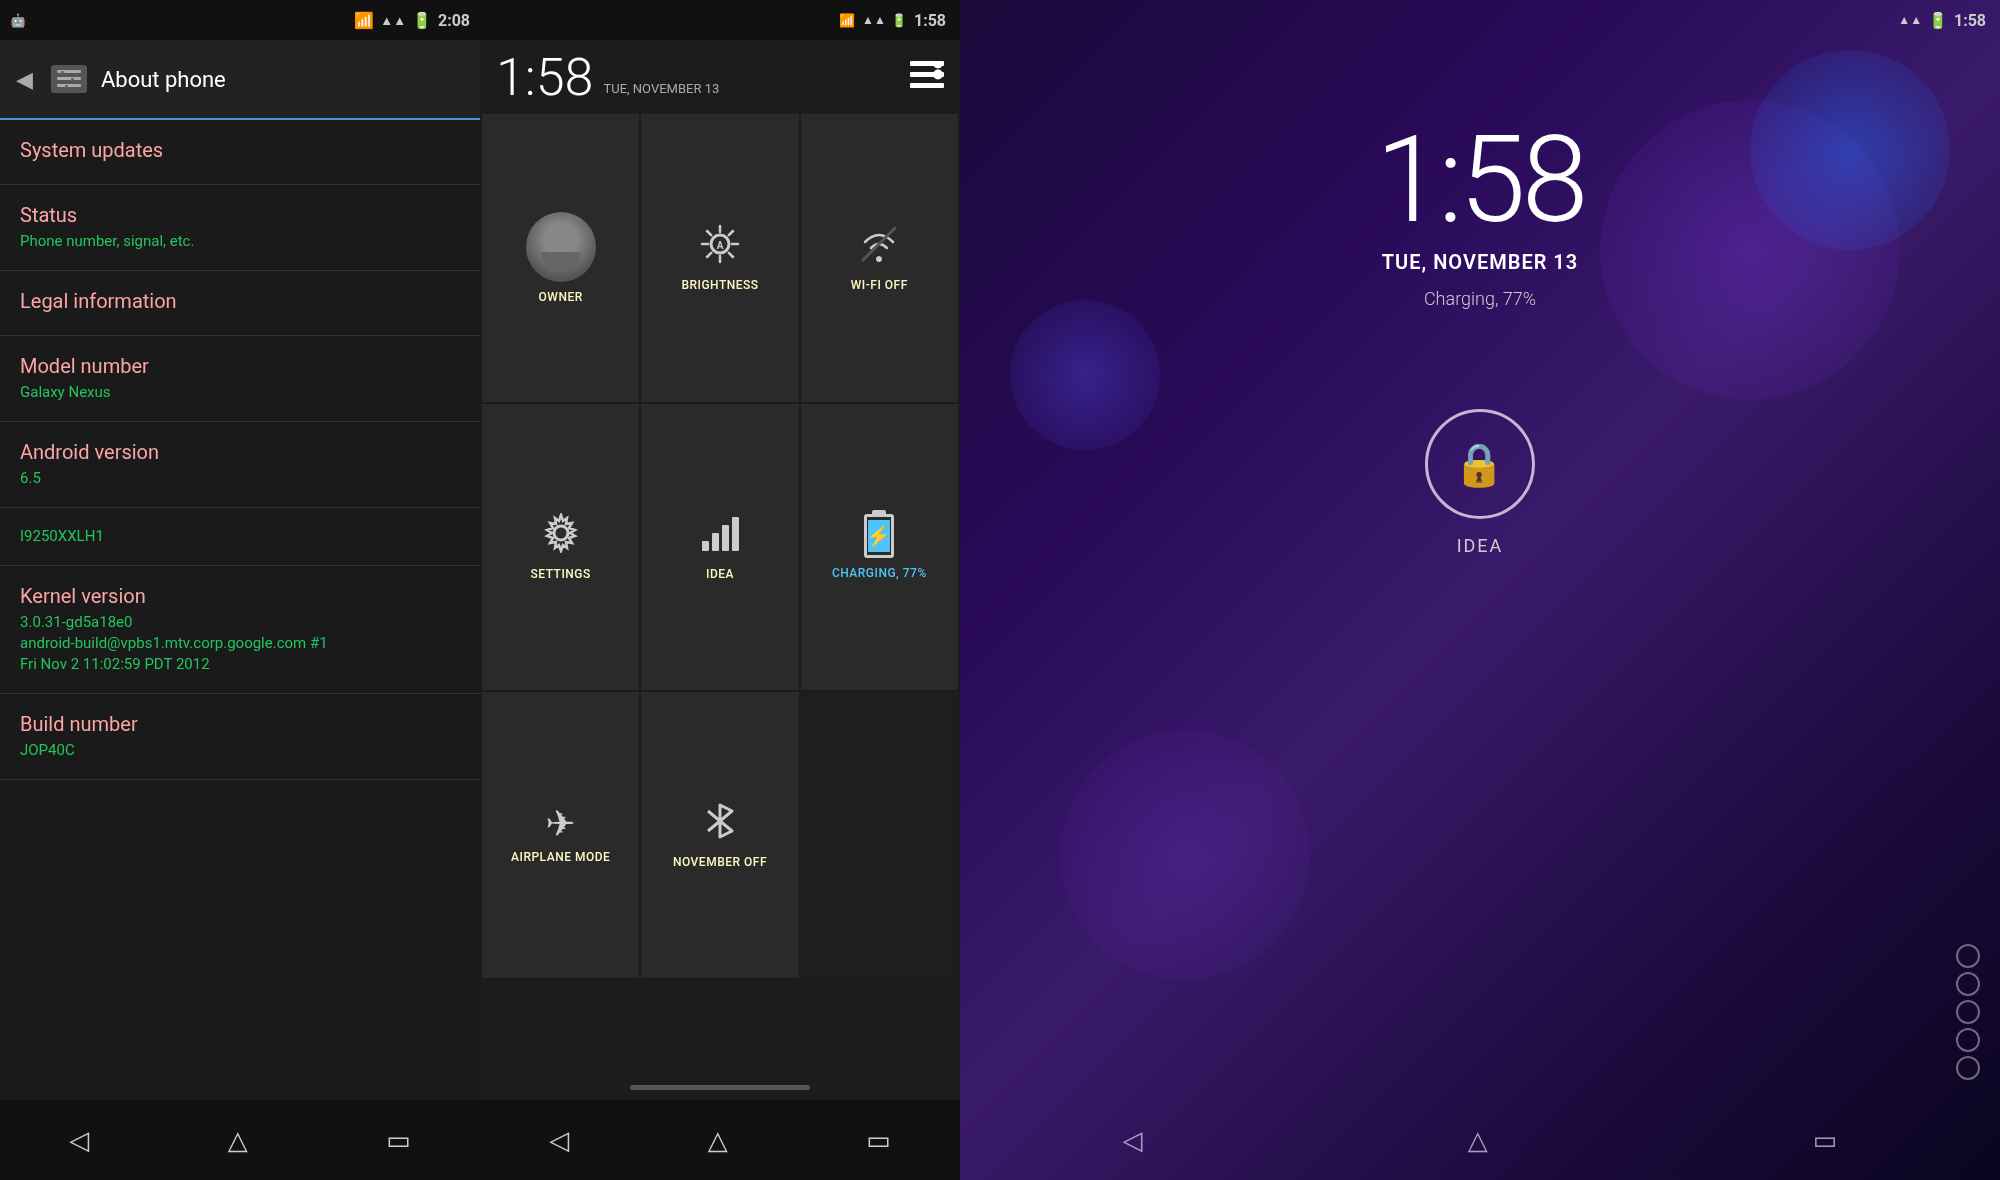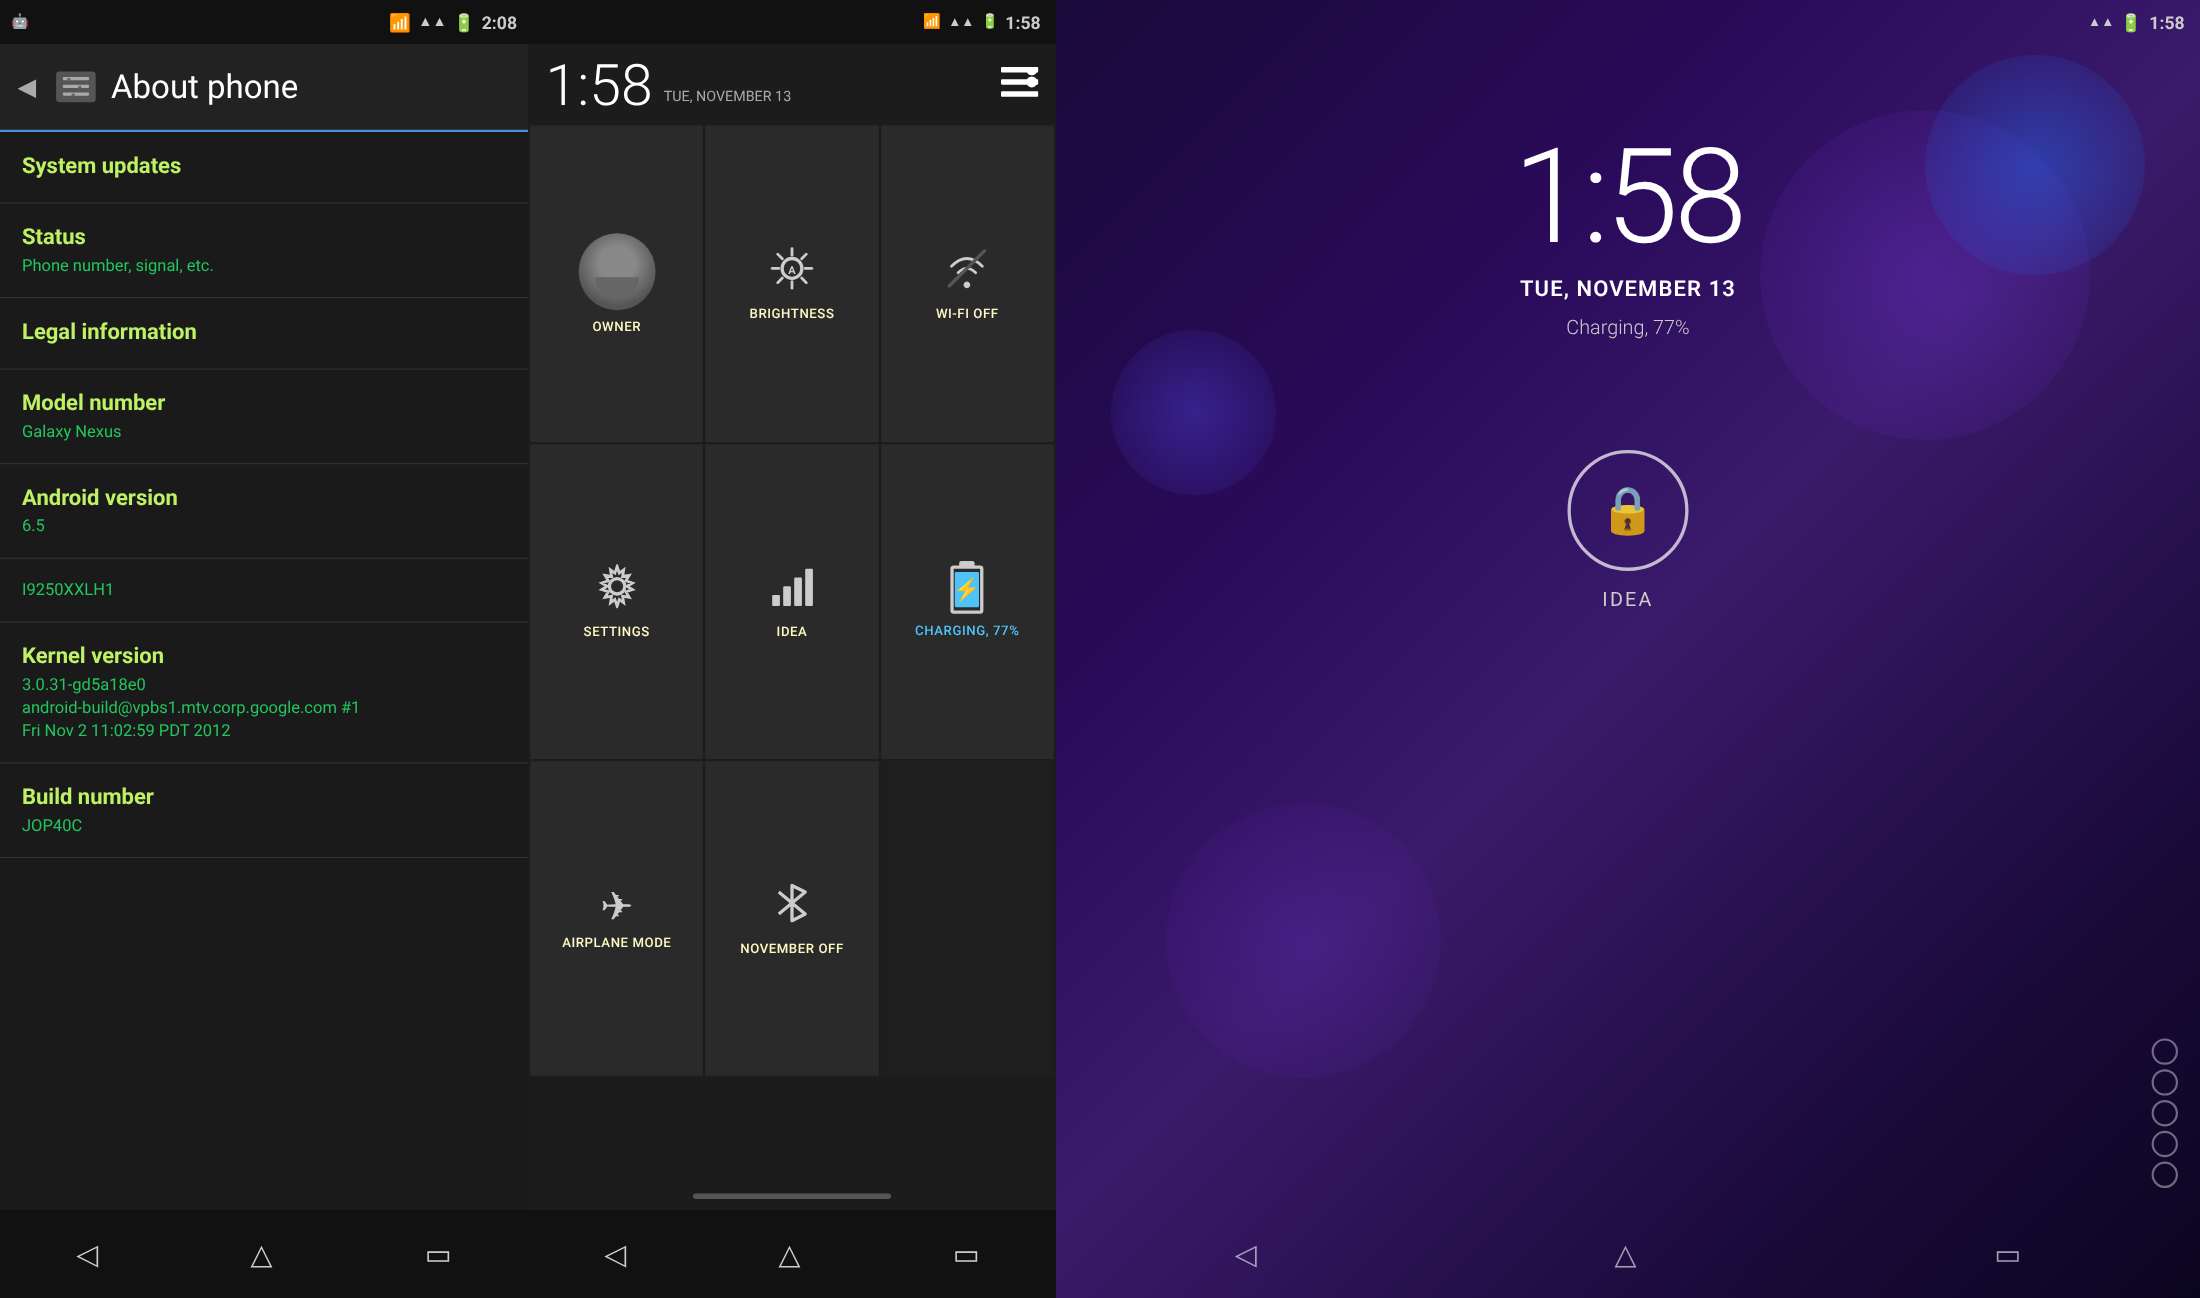--- a/index.html
+++ b/index.html
@@ -54,39 +54,39 @@
       align-items: center;
       justify-content: center;
       font-size: 18px;
     }
     .about-header-back {
       color: #aaa;
       font-size: 22px;
       margin-right: 4px;
     }
     .about-title {
-      font-size: 30px;
+      font-size: 22px;
       font-weight: 400;
       color: #fff;
     }
 
     .about-list {
       flex: 1;
       overflow-y: auto;
       padding: 0;
     }
     .about-item {
       padding: 18px 20px;
       border-bottom: 1px solid #333;
       cursor: pointer;
     }
     .about-item-title {
       font-size: 20px;
-      color: #bef264;
-      font-weight: 700;
+      color: #fca5a5;
+      font-weight: 400;
       margin-bottom: 4px;
     }
     .about-item-sub {
       font-size: 15px;
       color: #22c55e;
       line-height: 1.4;
     }
     .about-item-single .about-item-title {
       font-size: 20px;
     }

